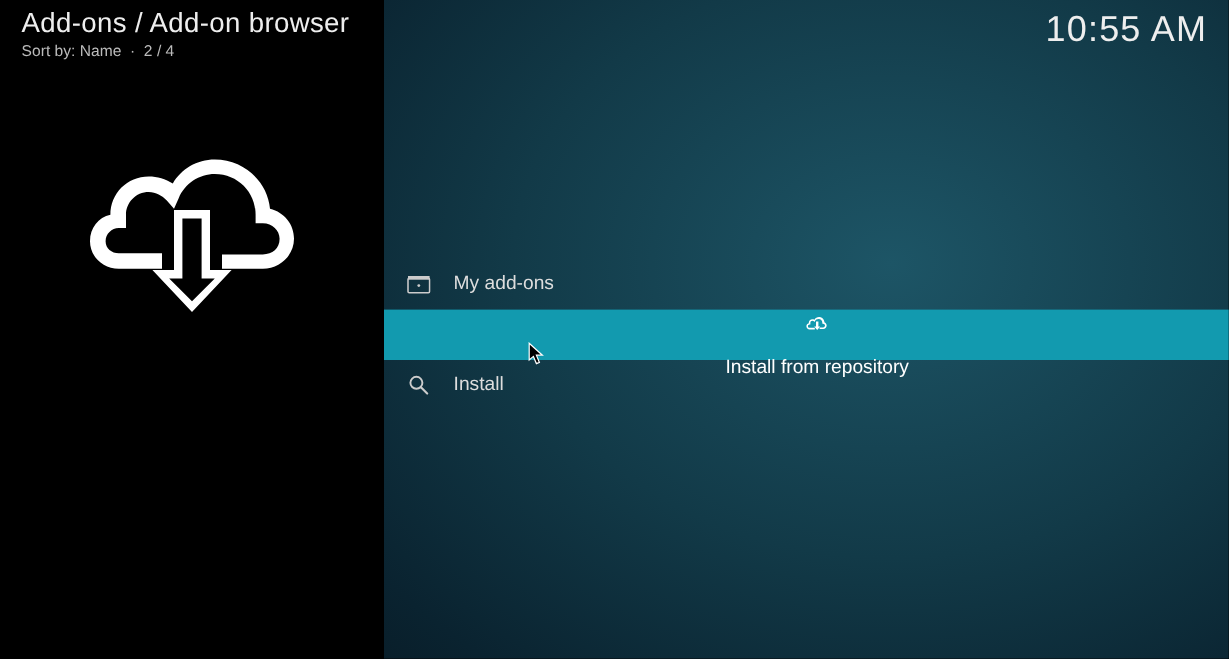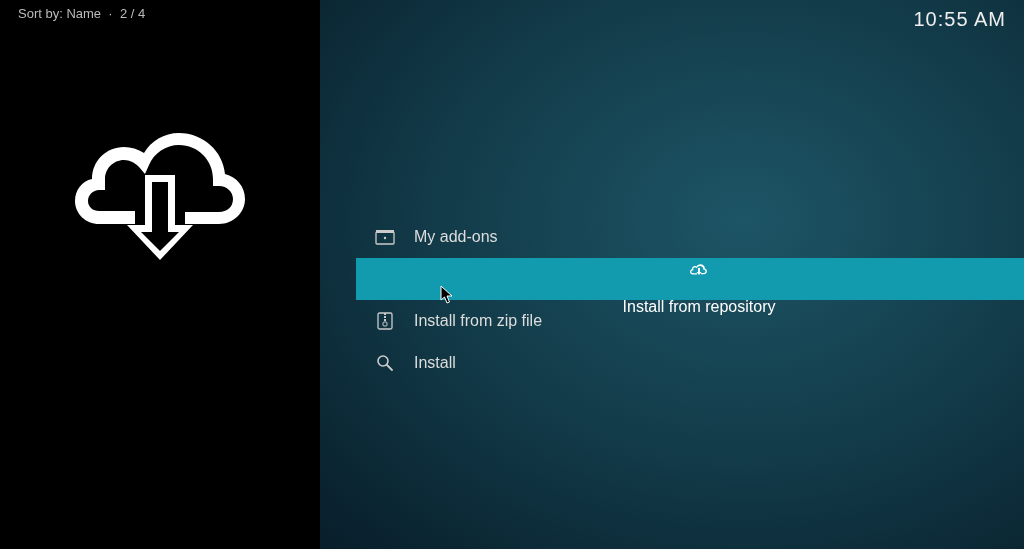--- a/index.html
+++ b/index.html
@@ -39,39 +39,38 @@
     font-weight: 300;
     color: #eee;
     letter-spacing: 0.3px;
   }
   .sortline {
     font-size: 13px;
     color: #bbb;
     font-weight: 300;
   }
   .clock {
-    font-size: 20px;
+    font-size: 30px;
     font-weight: 300;
     color: #eee;
     letter-spacing: 1px;
     margin-top: 2px;
   }
   .cloud-icon {
     position: absolute;
     top: 125px;
     left: 75px;
     width: 170px;
     height: 140px;
   }
   .menu {
     position: absolute;
     top: 216px;
     left: 0;
     right: 0;
-    margin-left: 36px;
   }
   .menu-item {
     display: flex;
     align-items: center;
     height: 42px;
     padding-left: 18px;
     gap: 18px;
     font-size: 16px;
     font-weight: 300;
     color: #ddd;
@@ -245,49 +244,38 @@
       <span class="menu-icon">
         <svg width="20" height="18" viewBox="0 0 20 18">
           <path fill="#fff" d="M15 7c0-2.5-2-4.5-4.5-4.5-1.7 0-3.2 1-4 2.4C6 4.6 5.5 4.5 5 4.5 3 4.5 1.5 6 1.5 8c0 .2 0 .4 0 .5C.6 9 0 9.9 0 11c0 1.5 1.2 2.7 2.7 2.7H7v-1.5H2.7c-.7 0-1.2-.5-1.2-1.2s.5-1.2 1.2-1.2h.8V8c0-.8.7-1.5 1.5-1.5.4 0 .8.2 1 .4l.6.6.4-.8c.5-1.1 1.6-1.8 2.8-1.8 1.7 0 3 1.3 3 3v.7h.7c.8 0 1.5.7 1.5 1.5s-.7 1.5-1.5 1.5H13v1.5h3c1.7 0 3-1.3 3-3 0-1.4-1-2.6-2.3-2.9C16.6 7.1 16.6 7 16.6 7H15z" style="display:none"></path>
           <path fill="#fff" d="M16 8.5c-.1-2.4-2.1-4.3-4.5-4.3-1.6 0-3 .9-3.8 2.2C7.2 6.1 6.6 6 6 6c-1.7 0-3 1.3-3 3 0 .1 0 .2 0 .3C1.8 9.6 1 10.6 1 11.8c0 1.5 1.2 2.7 2.7 2.7H8v-1.3H3.7c-.8 0-1.4-.6-1.4-1.4 0-.8.6-1.4 1.4-1.4h.6V9c0-.9.7-1.7 1.7-1.7.5 0 .9.2 1.2.5l.5.6.4-.7c.6-1.1 1.7-1.8 3-1.8 1.8 0 3.2 1.4 3.2 3.2v.6h.6c.9 0 1.6.7 1.6 1.6s-.7 1.6-1.6 1.6H12v1.3h3c1.6 0 2.9-1.3 2.9-2.9 0-1.3-.9-2.4-2-2.8z"></path>
           <path fill="#fff" d="M9 8h2v4h1.5L10 15l-2.5-3H9z"></path>
         </svg>
       </span>
       <span>Install from repository</span>
     </div>
 
-    <div class="menu-item">
-      <span class="menu-icon">
-        <svg width="18" height="18" viewBox="0 0 18 18">
-          <rect x="2" y="1" width="14" height="16" rx="1.5" fill="none" stroke="#ccc" stroke-width="1.3"></rect>
-          <rect x="8" y="1" width="2" height="2" fill="#ccc"></rect>
-          <rect x="8" y="4" width="2" height="2" fill="#ccc"></rect>
-          <rect x="8" y="7" width="2" height="2" fill="#ccc"></rect>
-          <rect x="7" y="10" width="4" height="4" rx="1" fill="none" stroke="#ccc" stroke-width="1"></rect>
-        </svg>
-      </span>
-      <span>Install from zip file</span>
-    </div>
 
     <div class="menu-item">
       <span class="menu-icon">
         <svg width="18" height="18" viewBox="0 0 18 18">
           <circle cx="7" cy="7" r="5" fill="none" stroke="#ccc" stroke-width="1.6"></circle>
           <line x1="11" y1="11" x2="16" y2="16" stroke="#ccc" stroke-width="1.8" stroke-linecap="round"></line>
         </svg>
       </span>
       <span>Install</span>
     </div>
 
   </div>
 
 </div>
 
 <div class="header">
   <div class="header-left">
+    <div class="breadcrumb">Add-ons / Add-on browser</div>
     <div class="sortline">
       <span>Sort by:</span>
       <span>Name</span>
       &nbsp;·&nbsp;
       <span>2 / 4</span>
     </div>
   </div>
   <div class="clock">10:55 AM</div>
 </div>
 

